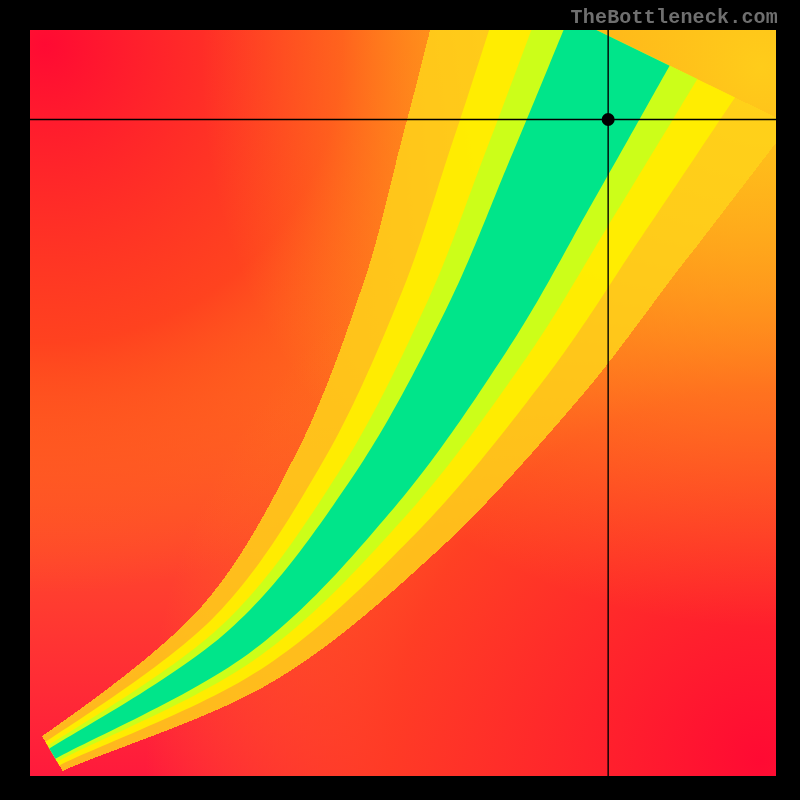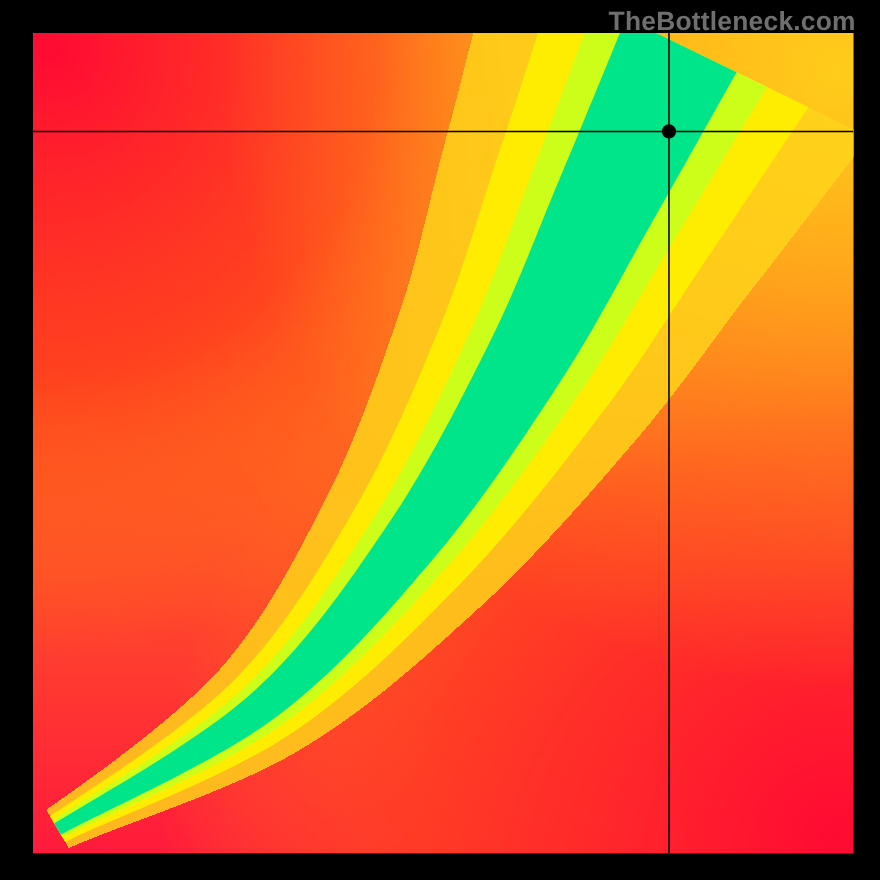--- a/index.html
+++ b/index.html
@@ -15,24 +15,25 @@
     position: relative;
     width: 800px;
     height: 800px;
     background: #000;
   }
   .watermark {
     position: absolute;
     top: 6px;
     right: 22px;
     color: #6f6f6f;
-    font-size: 24px;
+    font-size: 20px;
     font-weight: 600;
     letter-spacing: 0.2px;
     user-select: none;
+    font-family: Liberation Mono, monospace;
   }
   svg.heat {
     position: absolute;
     left: 30px;
     top: 30px;
     width: 746px;
     height: 746px;
     display: block;
   }
 </style>

